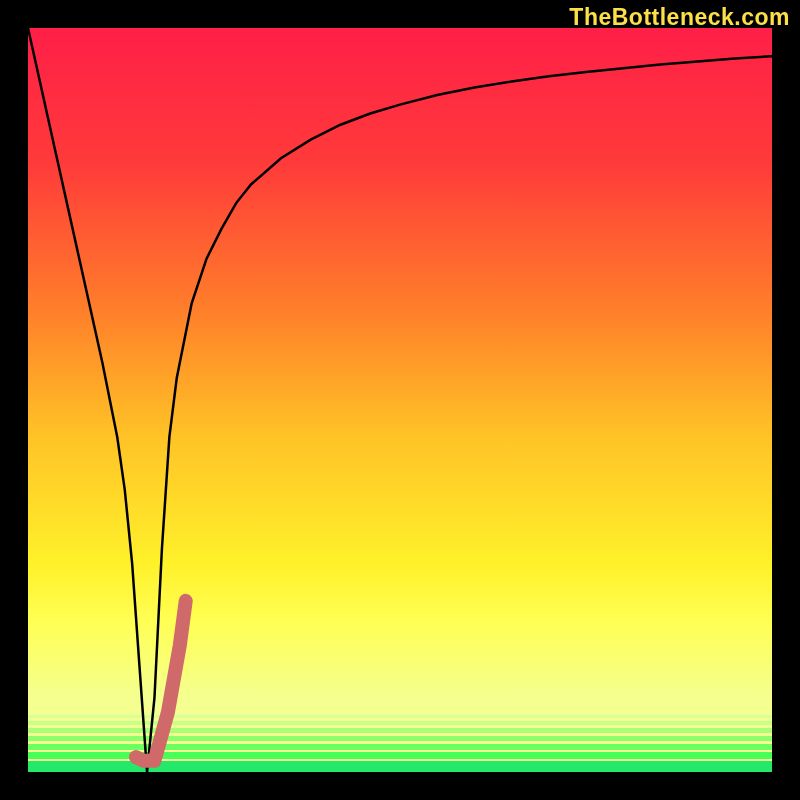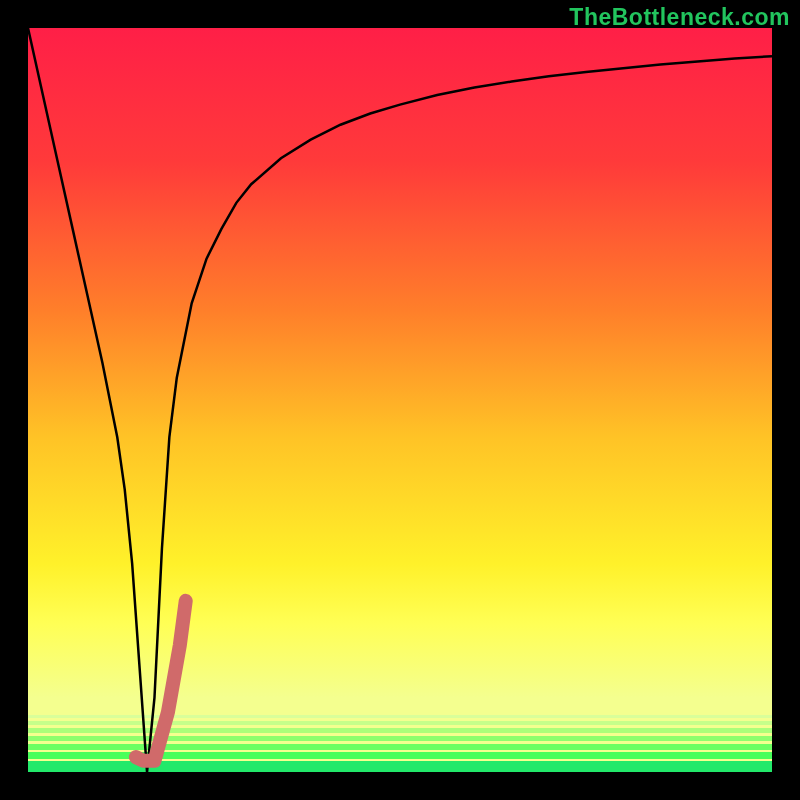--- a/index.html
+++ b/index.html
@@ -16,21 +16,21 @@
     width: 800px;
     height: 800px;
     background: #000;
   }
   .plot-area {
     position: absolute;
     overflow: hidden;
   }
   .watermark {
     position: absolute;
-    color: #22c55e;
+    color: #fde047;
     font-weight: 600;
     letter-spacing: 0.5px;
     white-space: nowrap;
   }
   svg.curves {
     position: absolute;
     left: 0;
     top: 0;
   }
   .greenband {

